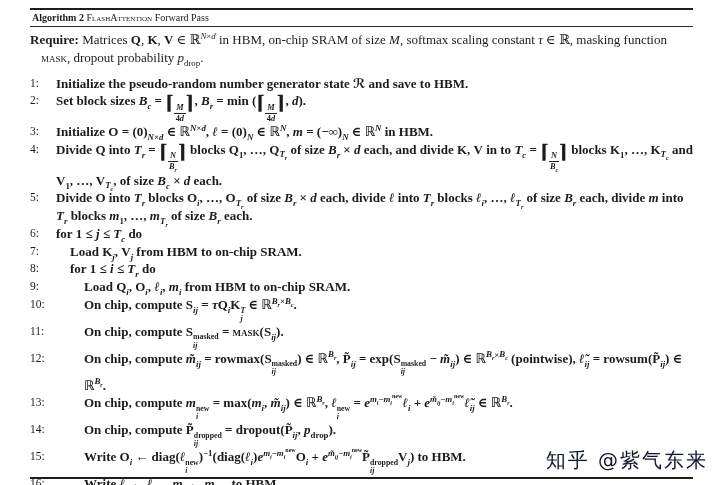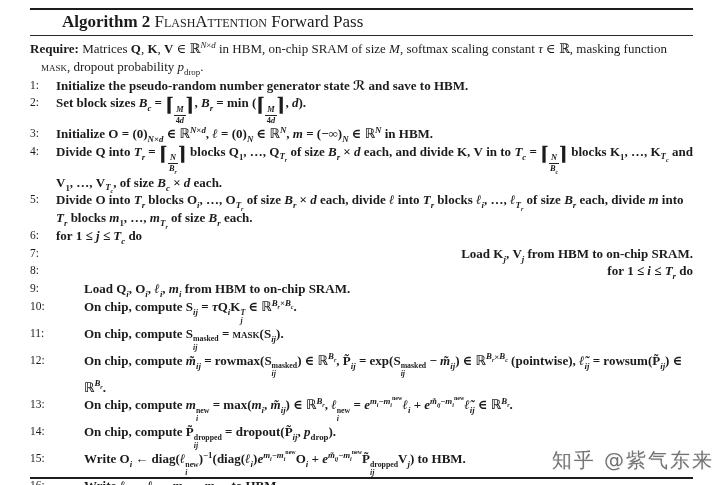--- a/index.html
+++ b/index.html
@@ -4,45 +4,45 @@
 <style>
   html,body { margin:0; padding:0; background:#ffffff; }
   .page {
     position:relative; width:720px; height:485px; overflow:hidden;
     background:#ffffff; color:#1b1b1b;
     font-family:"Liberation Serif","DejaVu Serif","DejaVu Sans",serif;
   }
   .inner { position:absolute; left:30px; right:27px; top:8px; }
   .rule-thick { height:2px; background:#1d1d1d; }
   .rule-thin  { height:1px; background:#2a2a2a; }
-  .header { font-size:17px; padding:2px 0 3px 2px; white-space:nowrap;margin-left:30px; }
+  .header { font-size:10px; padding:2px 0 3px 2px; white-space:nowrap; }
   .header .alg-label { font-weight:bold; }
   .sc { font-variant:small-caps; }
   .body { font-size:13px; line-height:1.37; padding-top:4px; }
-  .req { display:block; padding-left:11px; text-indent:-11px; margin-bottom:1px; }
+  .req { display:block; padding-left:11px; text-indent:-11px; margin-bottom:8px; }
   .line { display:flex; }
   .num { flex:0 0 26px; font-size:11.5px; padding-top:1px; }
   .content { flex:1;font-weight:bold; }
-  .ind1 { padding-left:14px;text-align:right; }
+  .ind1 { padding-left:14px; }
   .ind2 { padding-left:28px; }
   sup, sub { font-size:68%; line-height:0; }
   .ss {
     display:inline-flex; flex-direction:column; align-items:flex-start;
     font-size:60%; line-height:1.05; vertical-align:-0.45em; text-indent:0;
   }
   .frac {
     display:inline-flex; flex-direction:column; align-items:center;
     font-size:64%; line-height:1.15; vertical-align:-0.55em; text-indent:0;
   }
   .frac .fn { border-bottom:1px solid #222; padding:0 2px; }
   .ceil { font-size:1.45em; line-height:0.8; vertical-align:-0.22em; }
   .bottom-rule { position:absolute; left:30px; right:27px; bottom:6px; height:2px; background:#1d1d1d; }
   .wm {
-    position:absolute; right:6px; bottom:11px;
-    font-size:20px; letter-spacing:2px; color:#737373;
+    position:absolute; right:12px; bottom:11px;
+    font-size:20px; letter-spacing:2px; color:#0f172a;
     text-shadow:1px 1px 0 #f4f4f4;
     font-family:"DejaVu Sans","Liberation Sans",sans-serif;
     text-align:center;
   }
 </style>
 </head>
 <body>
 
 <div class="page">
   <div class="inner">

